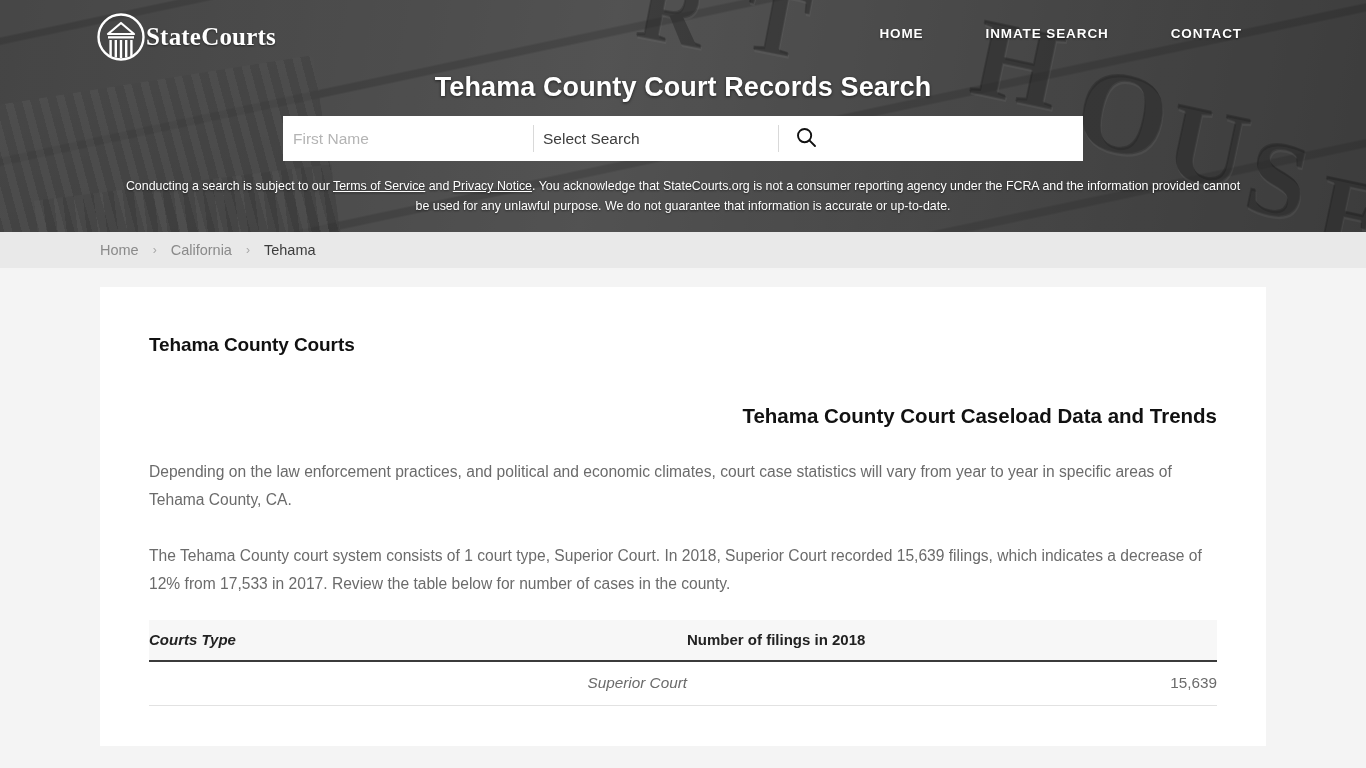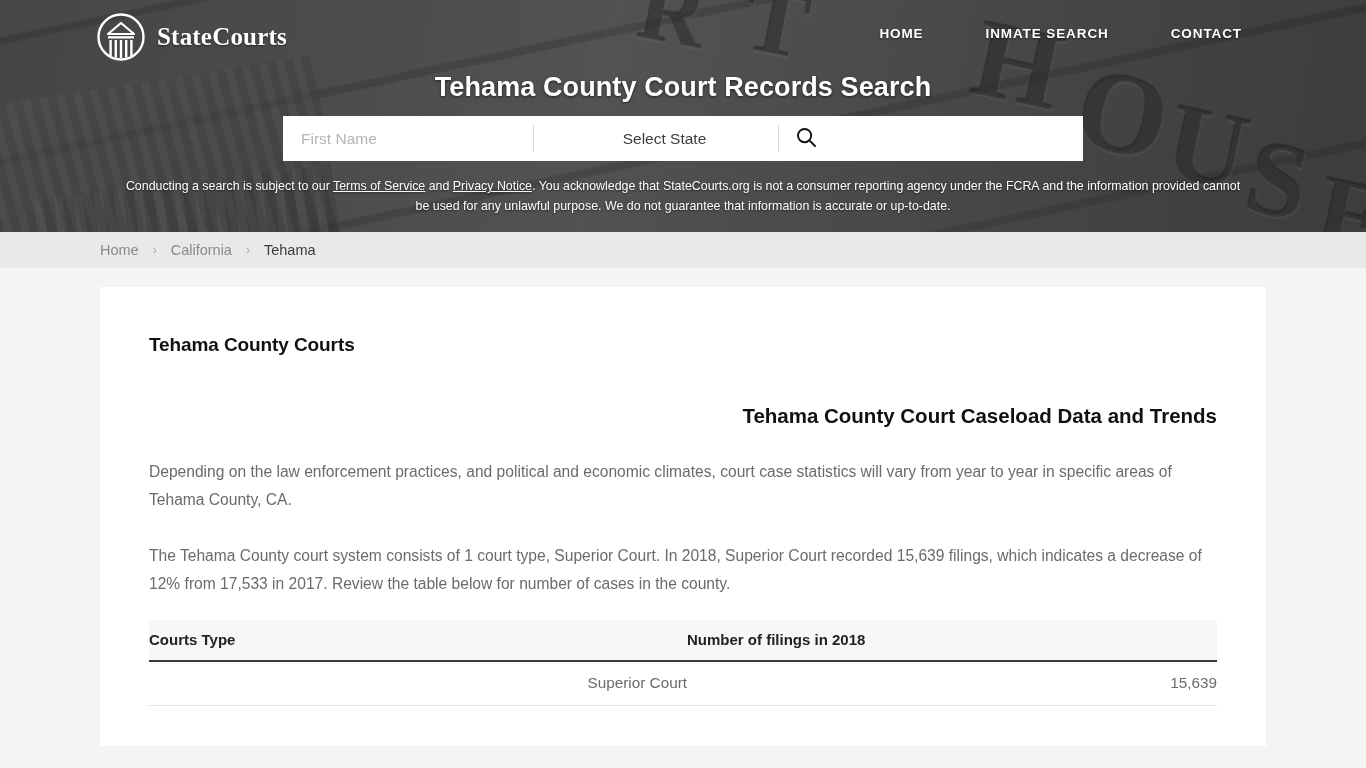--- a/index.html
+++ b/index.html
@@ -65,21 +65,21 @@
     background: rgba(28,28,28,0.52);
   }
   .hero-inner {
     position: relative;
     width: 1366px; height: 232px;
   }
 
   
   .brand {
     position: absolute; left: 96px; top: 12px;
-    display: flex; align-items: center; gap: 11px;
+    display: flex; align-items: center; 
   }
   .logo-mark { width: 50px; height: 50px; display: block; }
   .brand-name {
     color: #ffffff;
     font-family: "Liberation Serif", serif;
     font-weight: 700;
     font-size: 25px;
     letter-spacing: 0.2px;
     text-shadow: 0 1px 2px rgba(0,0,0,0.5);
   }
@@ -110,22 +110,21 @@
   
   .searchbar {
     position: absolute; left: 283px; top: 116px;
     width: 800px; height: 45px;
     background: #ffffff;
     display: flex; align-items: stretch;
   }
   .sfield {
     position: relative;
     display: flex; align-items: center;
-    padding: 0 0 0 18px;
-    justify-content: center;
+    padding: 0 0 0 10px;
   }
   .sfield.first  { width: 250px; }
   .sfield.last   { width: 250px; }
   .sfield.state  { width: 245px; }
   .sfield + .sfield::before {
     content: "";
     position: absolute; left: 0; top: 9px; bottom: 9px;
     width: 1px; background: #d9d9d9;
   }
   .sfield input {
@@ -226,21 +225,21 @@
     padding: 11px 0 12px 0;
     border-bottom: 2px solid #3b3b3b;
   }
   table.filings td {
     text-align: right;
     font-size: 15.3px;
     color: #6b6b6b;
     padding: 12px 0 13px 0;
     border-bottom: 1px solid #e2e2e2;
   }
-  table.filings th:first-child, table.filings td:first-child { width: 538px; }
+  table.filings th:first-child, table.filings td:first-child { width: 538px; font-style: italic; }
 </style>
 </head>
 <body>
 
 <div class="hero">
   <div class="hero-photo">
     <span class="carved c1">R</span>
     <span class="carved c2">T</span>
     <span class="carved c3">H</span>
     <span class="carved c4">O</span>
@@ -276,21 +275,21 @@
       <a href="#">CONTACT</a>
     </nav>
 
     <div class="hero-title">Tehama County Court Records Search</div>
 
     <div class="searchbar">
       <div class="sfield first">
         <input type="text" placeholder="First Name" style="">
       </div>
       <div class="sfield state">
-        <span class="statetxt">Select State</span>
+        <span class="statetxt">Select Search</span>
       </div>
       <button class="searchbtn">
         <span>
           <svg width="22" height="22" viewBox="0 0 22 22" aria-hidden="true">
             <circle cx="9.6" cy="9.6" r="6.6" fill="none" stroke="#111111" stroke-width="1.9"></circle>
             <line x1="14.4" y1="14.4" x2="20" y2="20" stroke="#111111" stroke-width="1.9" stroke-linecap="round"></line>
           </svg>
         </span>
       </button>
     </div>

